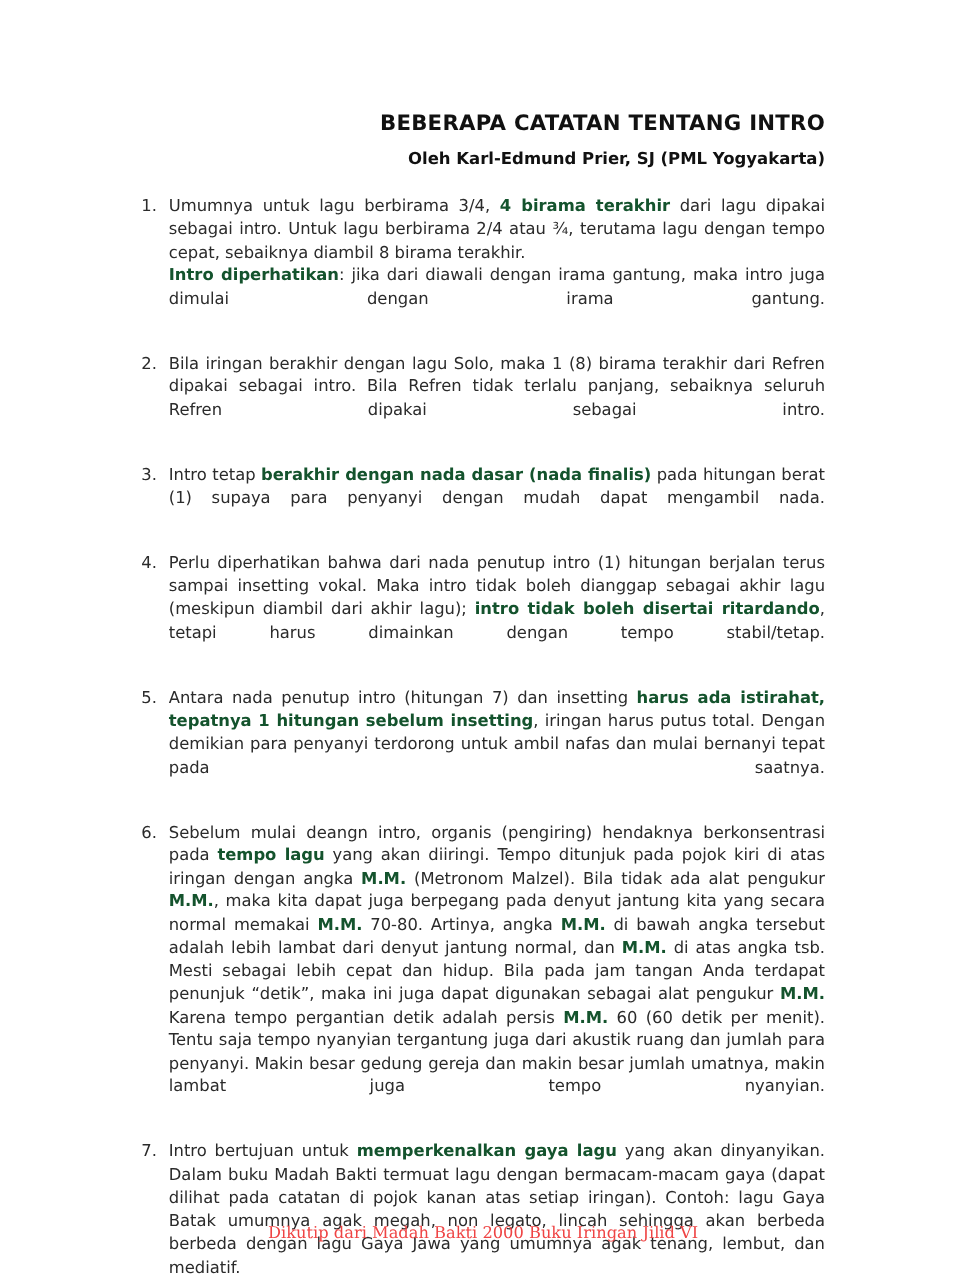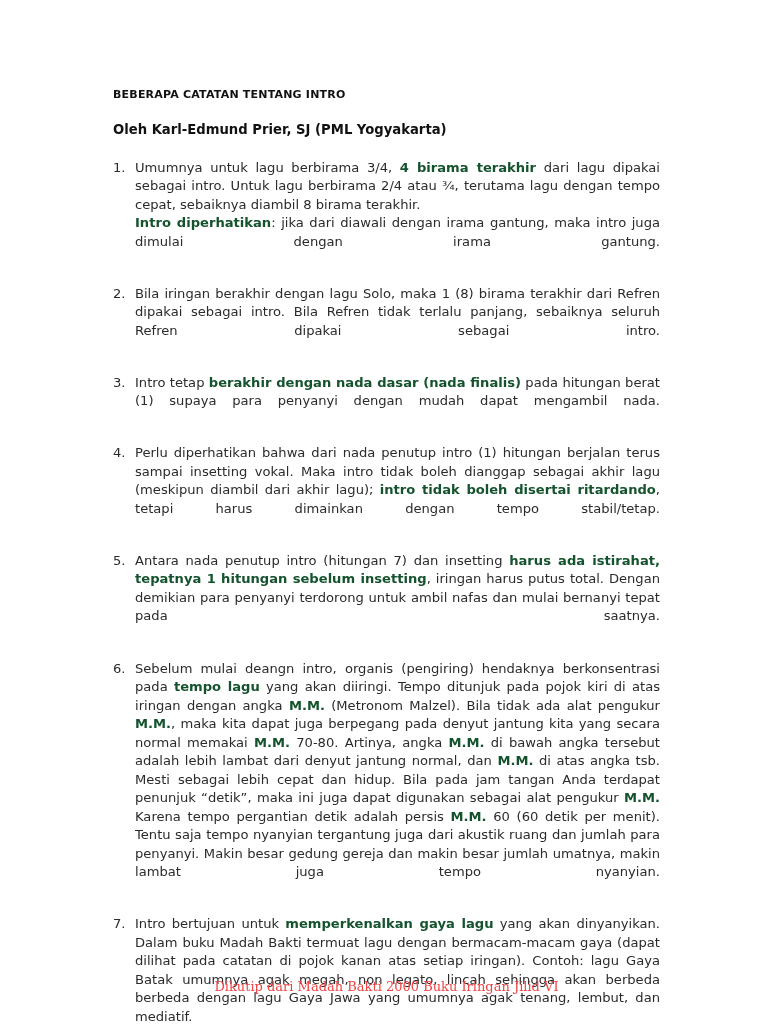--- a/index.html
+++ b/index.html
@@ -17,33 +17,35 @@
   }
   .page {
     position: absolute;
     left: 0; top: 0;
     width: 768px;
     height: 1024px;
     box-sizing: border-box;
     padding: 88px 108px 0 113px;
   }
   .doc-title {
-    font-size: 11px;
+    font-size: 17px;
     font-weight: bold;
     letter-spacing: 0.2px;
     line-height: 1.35;
-    margin: 0 0 18px 0;
+    margin: 0 0 8px 0;
     color: #111;
+    text-align: right;
   }
   .doc-subtitle {
     font-size: 13.2px;
     font-weight: bold;
     line-height: 1.35;
     margin: 0 0 20px 0;
     color: #111;
+    text-align: right;
   }
   .list {
     margin: 0;
     padding: 0;
     list-style: none;
   }
   .item {
     position: relative;
     padding-left: 22px;
     margin-bottom: 15px;

